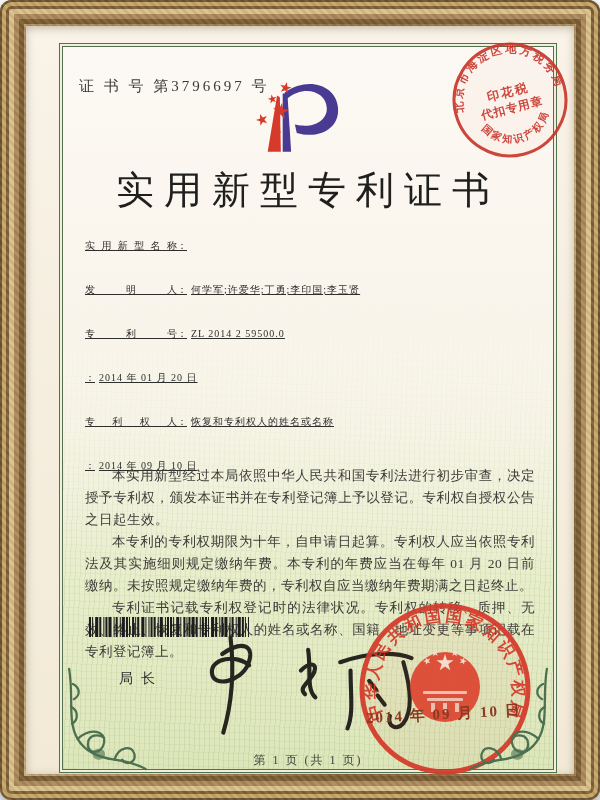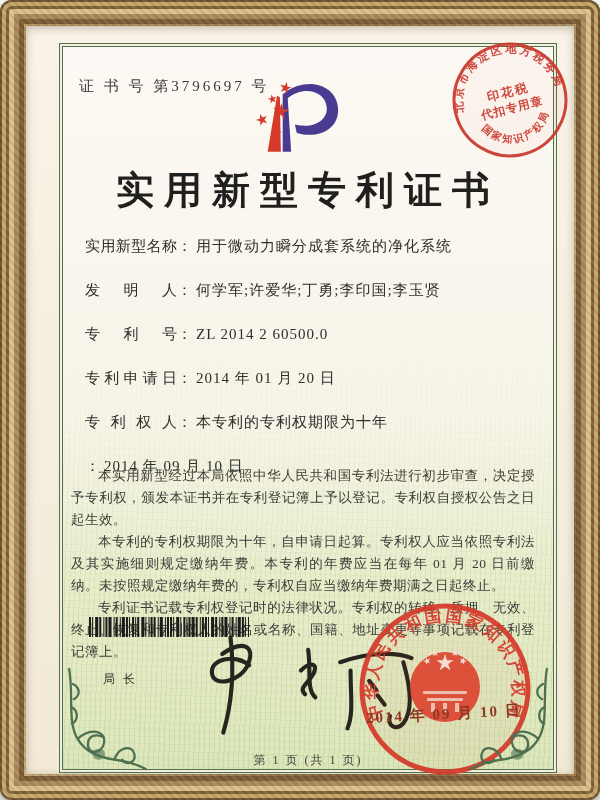--- a/index.html
+++ b/index.html
@@ -27,36 +27,36 @@
       repeating-linear-gradient(92deg,rgba(120,160,80,.16) 0 1px,rgba(255,255,255,0) 1px 5px),
       repeating-linear-gradient(2deg,rgba(130,170,90,.10) 0 1px,rgba(255,255,255,0) 1px 7px),
       linear-gradient(180deg,#f6f2e6 0%,#ecefd2 55%,#dde6ba 100%); margin-left: 16px;}
 
   .cert-number{position:absolute;left:16px;top:30px;font-size:15px;letter-spacing:3px;color:#3a3a38;}
 
   .logo{position:absolute;left:50%;transform:translateX(-50%);top:22px;width:150px;height:96px;}
 
   .tax-stamp{position:absolute;right:-18px;top:-8px;width:122px;height:122px;transform:rotate(-14deg);opacity:.92;}
 
-  .title{position:absolute;top:118px;left:0;right:0;text-align:center;font-size:38px;font-weight:700;
+  .title{position:absolute;top:118px;left:0;right:0;text-align:center;font-size:38px;font-weight:400;
     letter-spacing:10px;color:#1f1f1d;}
 
   .fields{position:absolute;top:188px;left:22px;right:14px;}
-  .field-row{display:flex;align-items:flex-start;font-size:15px;color:#2e2e2c;margin-bottom:22px;line-height:22px;}
+  .field-row{display:flex;align-items:flex-start;font-size:10px;color:#2e2e2c;margin-bottom:22px;line-height:22px;text-decoration:underline;}
   .flabel{display:inline-block;width:92px;text-align:justify;text-align-last:justify;flex:0 0 92px;}
   .fcolon{flex:0 0 auto;margin-right:4px;}
   .fvalue{letter-spacing:1px;}
 
-  .paragraphs{position:absolute;top:418px;left:8px;right:18px;}
+  .paragraphs{position:absolute;top:418px;left:22px;right:18px;}
   .paragraphs p{margin:0;font-size:13.5px;line-height:22px;color:#3d3c38;text-align:justify;text-indent:2em;
     letter-spacing:.5px;}
 
   .barcode{position:absolute;left:26px;top:570px;width:160px;height:20px;}
 
-  .sig-block{position:absolute;left:40px;top:618px;color:#2f2f2b;font-size:12px;letter-spacing:8px;line-height:28px;}
+  .sig-block{position:absolute;left:56px;top:618px;color:#2f2f2b;font-size:14px;letter-spacing:8px;line-height:28px;}
   .signature{position:absolute;left:122px;top:586px;width:238px;height:104px;}
 
   .office-stamp{position:absolute;left:292px;top:552px;width:180px;height:180px;opacity:.93;}
   .stamp-date{position:absolute;left:303px;top:658px;font-size:15px;font-weight:700;color:#8a3a22;
     letter-spacing:2px;transform:rotate(-3deg);}
 
   .page-footer{position:absolute;left:0;right:0;bottom:0;text-align:center;font-size:12px;color:#44443f;letter-spacing:2px;}
 
   .flourish{position:absolute;width:88px;height:104px;}
   .flourish.bl{left:-1px;bottom:-2px;}
@@ -99,41 +99,39 @@
     <text x="60" y="56" font-size="12" fill="#c9372c" font-weight="700" text-anchor="middle" letter-spacing="2">印花税</text>
     <text x="60" y="72" font-size="11.5" fill="#c9372c" font-weight="700" text-anchor="middle" letter-spacing="1">代扣专用章</text>
   </svg>
 
   <div class="title">实用新型专利证书</div>
 
   <div class="fields">
     <div class="field-row">
       <span class="flabel">实用新型名称</span>
         <span class="fcolon">：</span>
-      <span class="fvalue">用于微动力瞬分成套系统的净化系统</span>
     </div>
     <div class="field-row">
       <span class="flabel">发明人</span>
         <span class="fcolon">：</span>
       <span class="fvalue">何学军;许爱华;丁勇;李印国;李玉贤</span>
     </div>
     <div class="field-row">
       <span class="flabel">专利号</span>
         <span class="fcolon">：</span>
-      <span class="fvalue">ZL 2014 2 60500.0</span>
-    </div>
-    <div class="field-row">
-      <span class="flabel">专利申请日</span>
+      <span class="fvalue">ZL 2014 2 59500.0</span>
+    </div>
+    <div class="field-row">
         <span class="fcolon">：</span>
       <span class="fvalue">2014 年 01 月 20 日</span>
     </div>
     <div class="field-row">
       <span class="flabel">专利权人</span>
         <span class="fcolon">：</span>
-      <span class="fvalue">本专利的专利权期限为十年</span>
+      <span class="fvalue">恢复和专利权人的姓名或名称</span>
     </div>
     <div class="field-row">
         <span class="fcolon">：</span>
       <span class="fvalue">2014 年 09 月 10 日</span>
     </div>
   </div>
 
   <div class="paragraphs">
     <p>本实用新型经过本局依照中华人民共和国专利法进行初步审查，决定授予专利权，颁发本证书并在专利登记簿上予以登记。专利权自授权公告之日起生效。</p>
     <p>本专利的专利权期限为十年，自申请日起算。专利权人应当依照专利法及其实施细则规定缴纳年费。本专利的年费应当在每年 01 月 20 日前缴纳。未按照规定缴纳年费的，专利权自应当缴纳年费期满之日起终止。</p>

